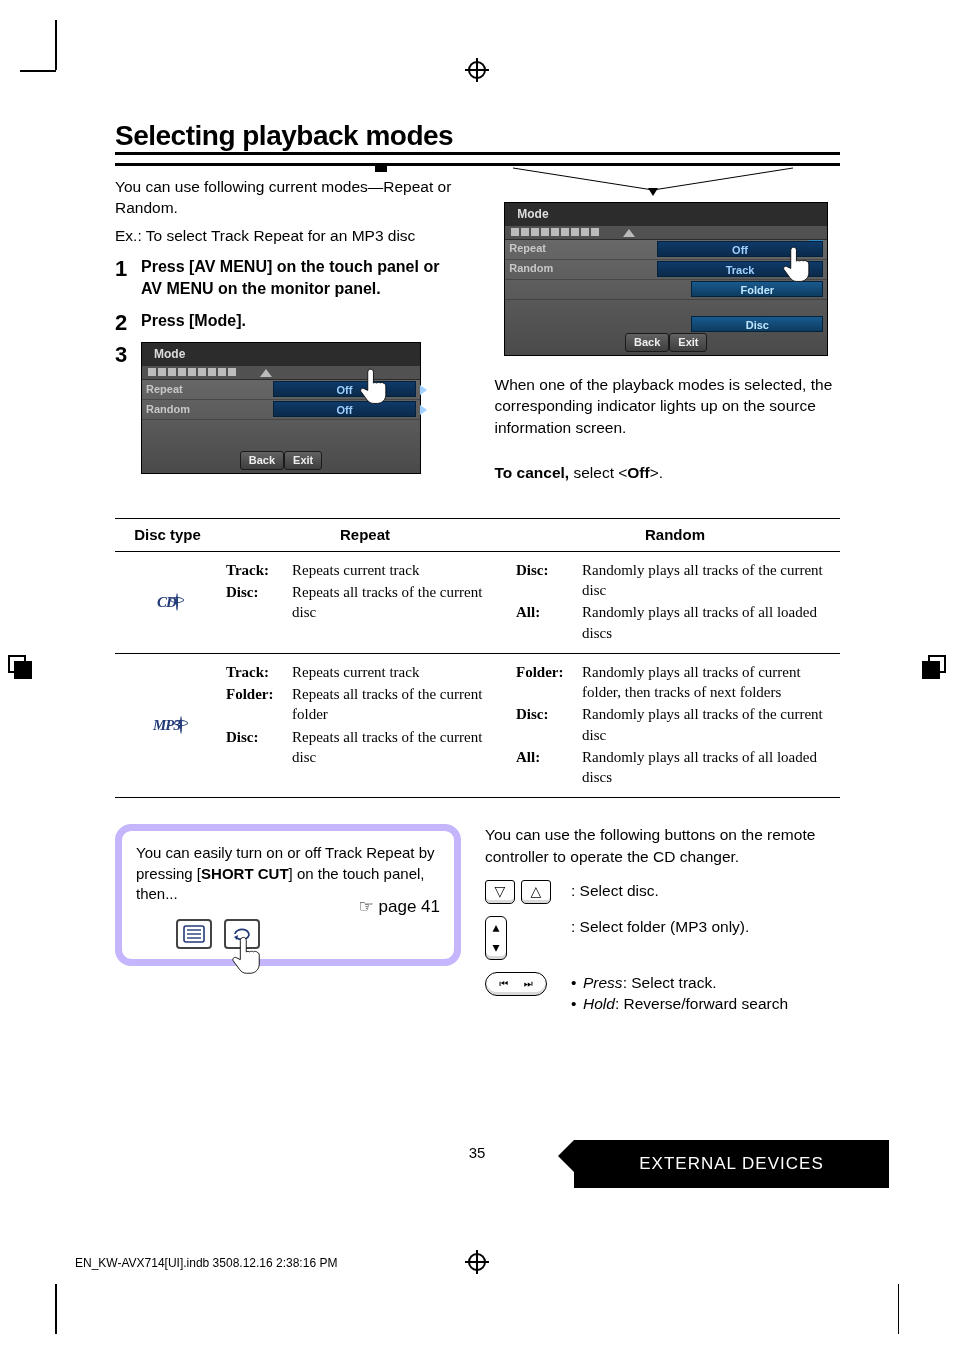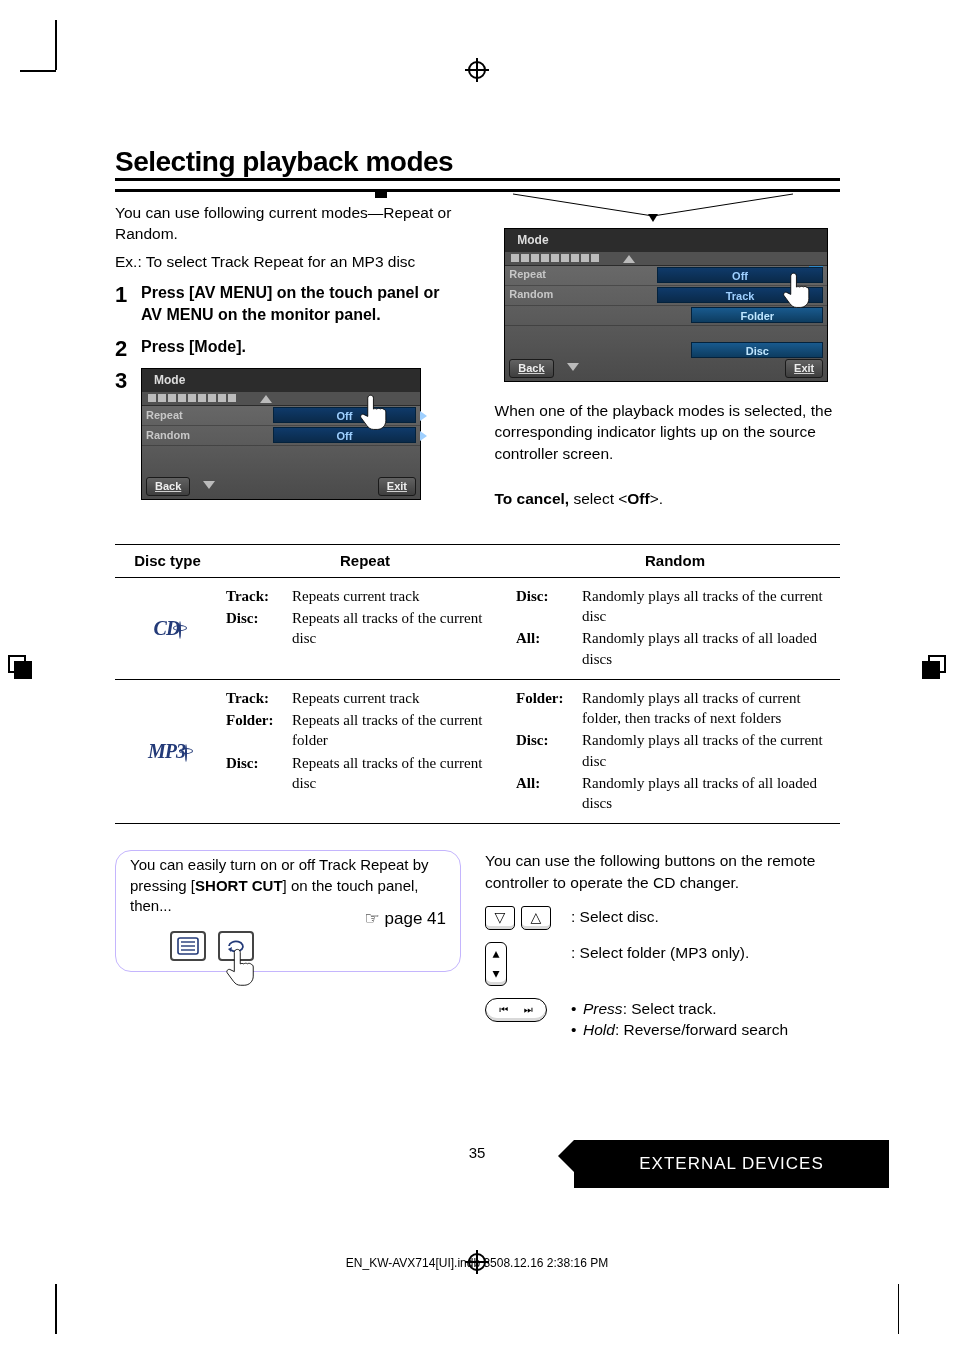--- a/index.html
+++ b/index.html
@@ -35,21 +35,21 @@
   .sidemark.right .fill { right:6px; top:11px; }
 
   .trimmark { position:absolute; background:#000; }
   .trim-tl-v { top:20px; left:55px; width:1.5px; height:50px; }
   .trim-tl-h { top:70px; left:20px; width:36px; height:1.5px; }
   .trim-bl-v { bottom:20px; left:55px; width:1.5px; height:50px; }
   .trim-br-v { bottom:20px; right:55px; width:1.5px; height:50px; }
 
   .page {
     position: absolute;
-    top: 146px;
+    top: 120px;
     left: 115px;
     width: 725px;
   }
 
   h1 {
     font-size: 28px;
     font-weight: 700;
     letter-spacing: -0.5px;
     border-bottom: 3px solid #000;
     margin-bottom: 8px;
@@ -156,23 +156,22 @@
   .ss-row .val.disc   { background:linear-gradient(180deg,#195a8e,#0d3c60); color:#bfe6ff; }
   .ss-row .val .tri {
     position:absolute; right:-12px; top:3px;
     width:0;height:0;
     border-top:5px solid transparent;
     border-bottom:5px solid transparent;
     border-left:7px solid #9fd0ff;
   }
   .ss-footer {
     position:absolute; bottom:3px; left:0; right:0;
-    display:flex; justify-content:space-between;
+    display:flex; justify-content:center;
     padding:0 4px;
-    text-decoration:underline;
   }
   .ss-chip {
     border:1px solid #1a1a1a;
     background:linear-gradient(180deg,#626262,#3e3e3e);
     color:#eee;
     font-size:11px;
     padding:1px 8px;
     border-radius:3px;
     font-weight:bold;
     position:relative;
@@ -225,21 +224,21 @@
     border-bottom:1px solid #000;
     vertical-align:top;
     padding:8px 6px;
     font-family:Liberation Serif, serif;
   }
   table.modes tr:last-child td { border-bottom:1.5px solid #000; }
   table.modes td.icon { text-align:center; vertical-align:middle; width:100px; }
   .disc-glyph { display:inline-block; }
   .disc-glyph .lbl {
     font-style:italic; font-weight:900;
-    font-size:20px; letter-spacing:-1px;
+    font-size:15px; letter-spacing:-1px;
     color:#233a78;
   }
   .disc-glyph .shape {
     width:38px; height:12px;
     border:1.2px solid #233a78;
     border-radius:50%;
     margin:-2px auto 0 auto;
     position:relative;
   }
   .disc-glyph .shape::after {
@@ -253,23 +252,23 @@
   .cell-defs .row .term { flex:0 0 56px; }
   .cell-defs .row .desc { flex:1; }
 
   .lowcols {
     display:flex; gap:24px;
     margin-top:26px;
     align-items:flex-start;
   }
 
   .tipbox {
-    border:1px solid #c4b5fd;
+    border:7px solid #c4b5fd;
     border-radius:16px;
-    padding:4px 14px 10px 14px;
+    padding:12px 14px 10px 14px;
     width:346px;
     font-size:15px;
     line-height:1.35;
   }
   .tipbox .pageref {
     float:right; font-size:17px; margin-top:12px;
   }
   .tipbox .ticons {
     clear:both;
     margin-top:6px;
@@ -332,21 +331,21 @@
   }
   .pagenum {
     position:absolute;
     top:1144px; left:0; right:0;
     text-align:center;
     font-size:15px;
   }
   .metaline {
     position:absolute;
     top:1256px; left:75px; right:75px;
-    display:flex; justify-content:center;
+    display:flex; justify-content:flex-start;
     font-size:12px; color:#000;
   }
 </style>
 </head>
 <body>
 
 <div class="regmark top">
   <div class="cross h"></div>
     <div class="cross v"></div>
     <div class="ring"></div>
@@ -456,21 +455,21 @@
           <span class="ss-chip back">Back</span>
           <span class="ss-chip">Exit</span>
         </div>
         <div class="finger" style="top:40px; right:6px;">
           <svg viewBox="0 0 40 40">
               <path d="M14 4c1.6 0 2.6 1.2 2.6 2.8v10.4c1-.6 2.2-.6 3.2 0 .8-.7 2.3-.9 3.3-.1.9-.7 2.6-.6 3.4.4 1 .2 1.9 1 1.9 2.5v8.3c0 4.6-3.5 8.3-8.2 8.3h-3.4c-2.9 0-4.7-1.4-6.4-3.6l-5.6-7.6c-1.2-1.7.6-3.9 2.5-3.1l3.9 1.9V6.8C11.2 5.2 12.4 4 14 4z" fill="#fff" stroke="#000" stroke-width=".8"></path>
             </svg>
         </div>
       </div>
 
-      <p class="right-text">When one of the playback modes is selected, the corresponding indicator lights up on the source controller screen.</p>
+      <p class="right-text">When one of the playback modes is selected, the corresponding indicator lights up on the source information screen.</p>
 
       <p class="right-text cancel-line">
         <b>To cancel,</b><span> select &lt;</span><b>Off</b><span>&gt;.</span>
       </p>
     </div>
   </div>
 
   <table class="modes">
     <colgroup>
         <col style="width:105px">

